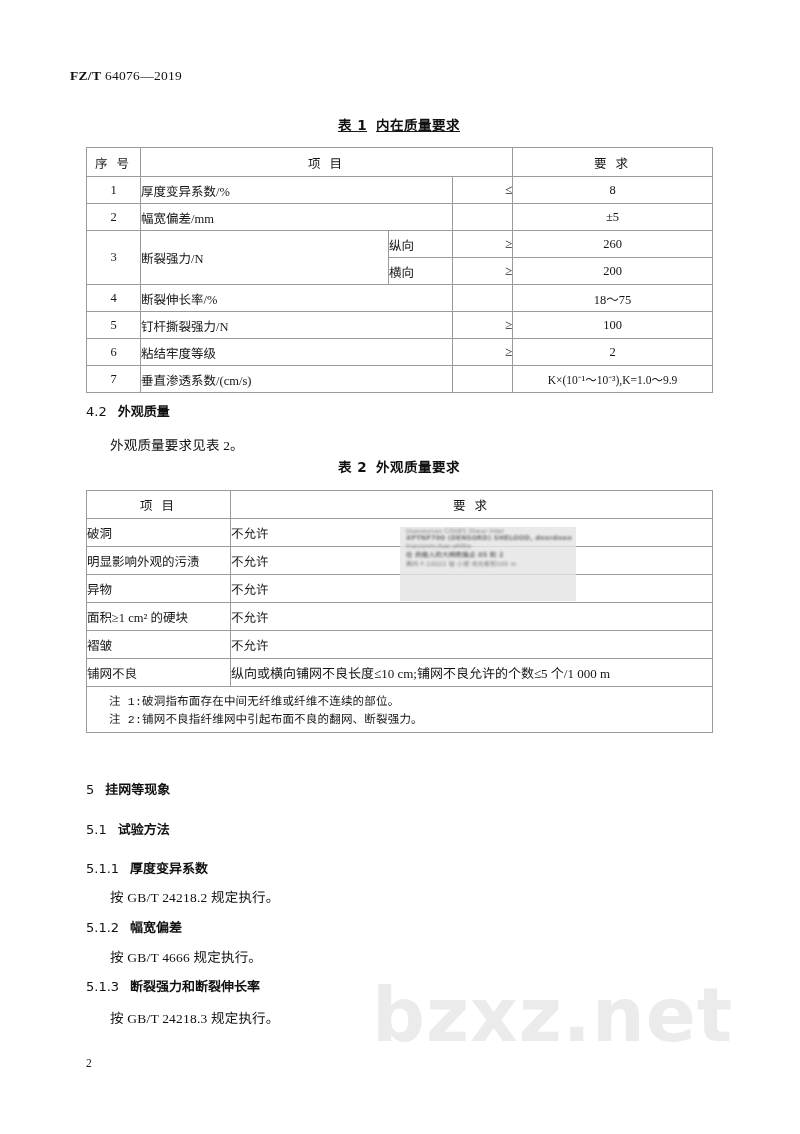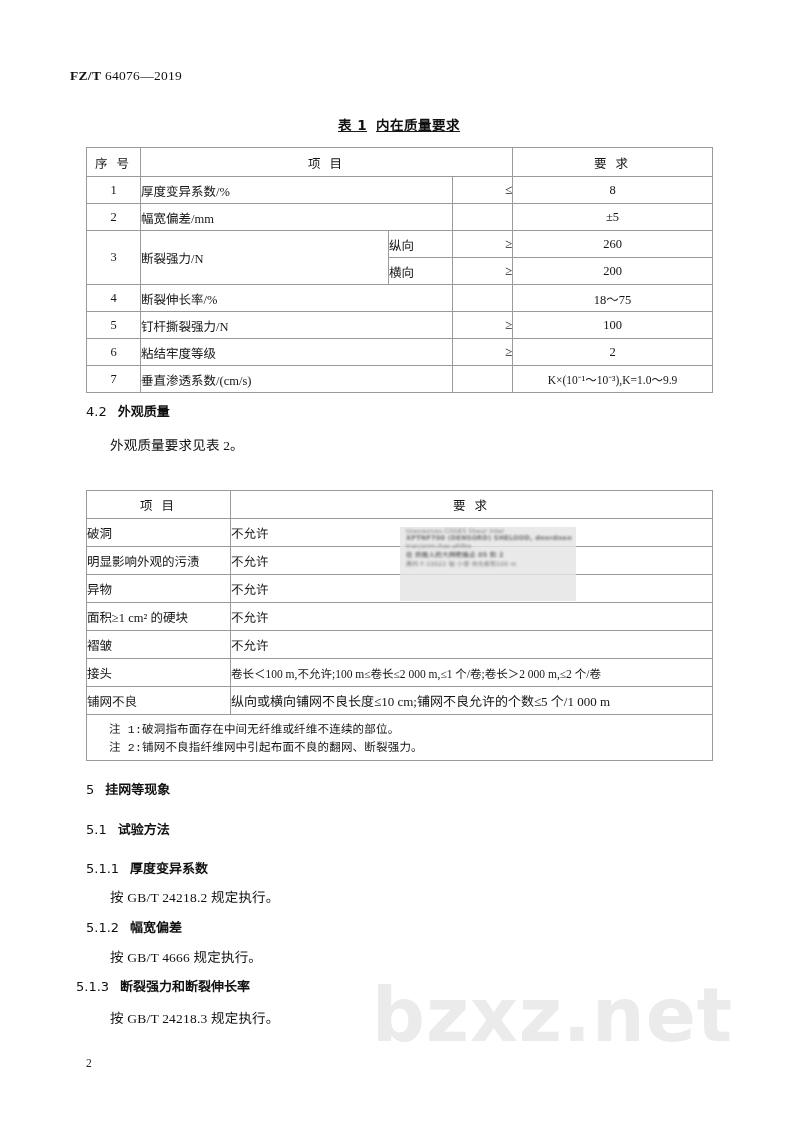--- a/index.html
+++ b/index.html
@@ -277,20 +277,25 @@
         </tr>
       </tbody>
     </table>
   </div>
 
   <div class="sec-h" style="left:86px; top:401px;">
     <span class="n">4.2</span><span>外观质量</span>
   </div>
   <div class="para" style="left:110px; top:434px;">外观质量要求见表 2。</div>
 
+  <div style="position:absolute; left:86px; top:456px; width:626px; z-index:2;">
+    <div class="table-caption">
+      <span class="cap-no">表 2</span><span>外观质量要求</span>
+    </div>
+  </div>
 
   <div id="table2-wrap">
     <table id="table2" class="std framed">
       <colgroup>
         <col style="width:144px">
         <col style="width:482px">
       </colgroup>
       <tbody>
         <tr>
           <td class="hd">项    目</td>
@@ -311,24 +316,20 @@
         </tr>
         <tr>
           <td class="lft cell-pad">面积≥1 cm² 的硬块</td>
           <td class="lft cell-pad">不允许</td>
         </tr>
         <tr>
           <td class="lft cell-pad">褶皱</td>
           <td class="lft cell-pad">不允许</td>
         </tr>
         <tr>
-          <td class="lft cell-pad">接头</td>
-          <td class="lft cell-pad" style="font-size:11.5px">卷长＜100 m,不允许;100 m≤卷长≤2 000 m,≤1 个/卷;卷长＞2 000 m,≤2 个/卷</td>
-        </tr>
-        <tr>
           <td class="lft cell-pad">铺网不良</td>
           <td class="lft cell-pad" style="font-size:13px">纵向或横向铺网不良长度≤10 cm;铺网不良允许的个数≤5 个/1 000 m</td>
         </tr>
 
         <tr>
           <td class="notecell" colspan="2">
             <div class="note-line">注 1:破洞指布面存在中间无纤维或纤维不连续的部位。</div>
             <div class="note-line">注 2:铺网不良指纤维网中引起布面不良的翻网、断裂强力。</div>
           </td>
         </tr>
@@ -355,20 +356,20 @@
   <div class="sec-h" style="left:86px; top:858px;">
     <span class="n">5.1.1</span><span>厚度变异系数</span>
   </div>
   <div class="para" style="left:110px; top:886px;">按 GB/T 24218.2 规定执行。</div>
 
   <div class="sec-h" style="left:86px; top:917px;">
     <span class="n">5.1.2</span><span>幅宽偏差</span>
   </div>
   <div class="para" style="left:110px; top:946px;">按 GB/T 4666 规定执行。</div>
 
-  <div class="sec-h" style="left:76px; top:976px;text-align:center;">
+  <div class="sec-h" style="left:86px; top:976px;text-align:center;">
     <span class="n">5.1.3</span><span>断裂强力和断裂伸长率</span>
   </div>
   <div class="para" style="left:110px; top:1007px;">按 GB/T 24218.3 规定执行。</div>
 
   <div class="folio">2</div>
 
 </div>
 
 </body></html>

